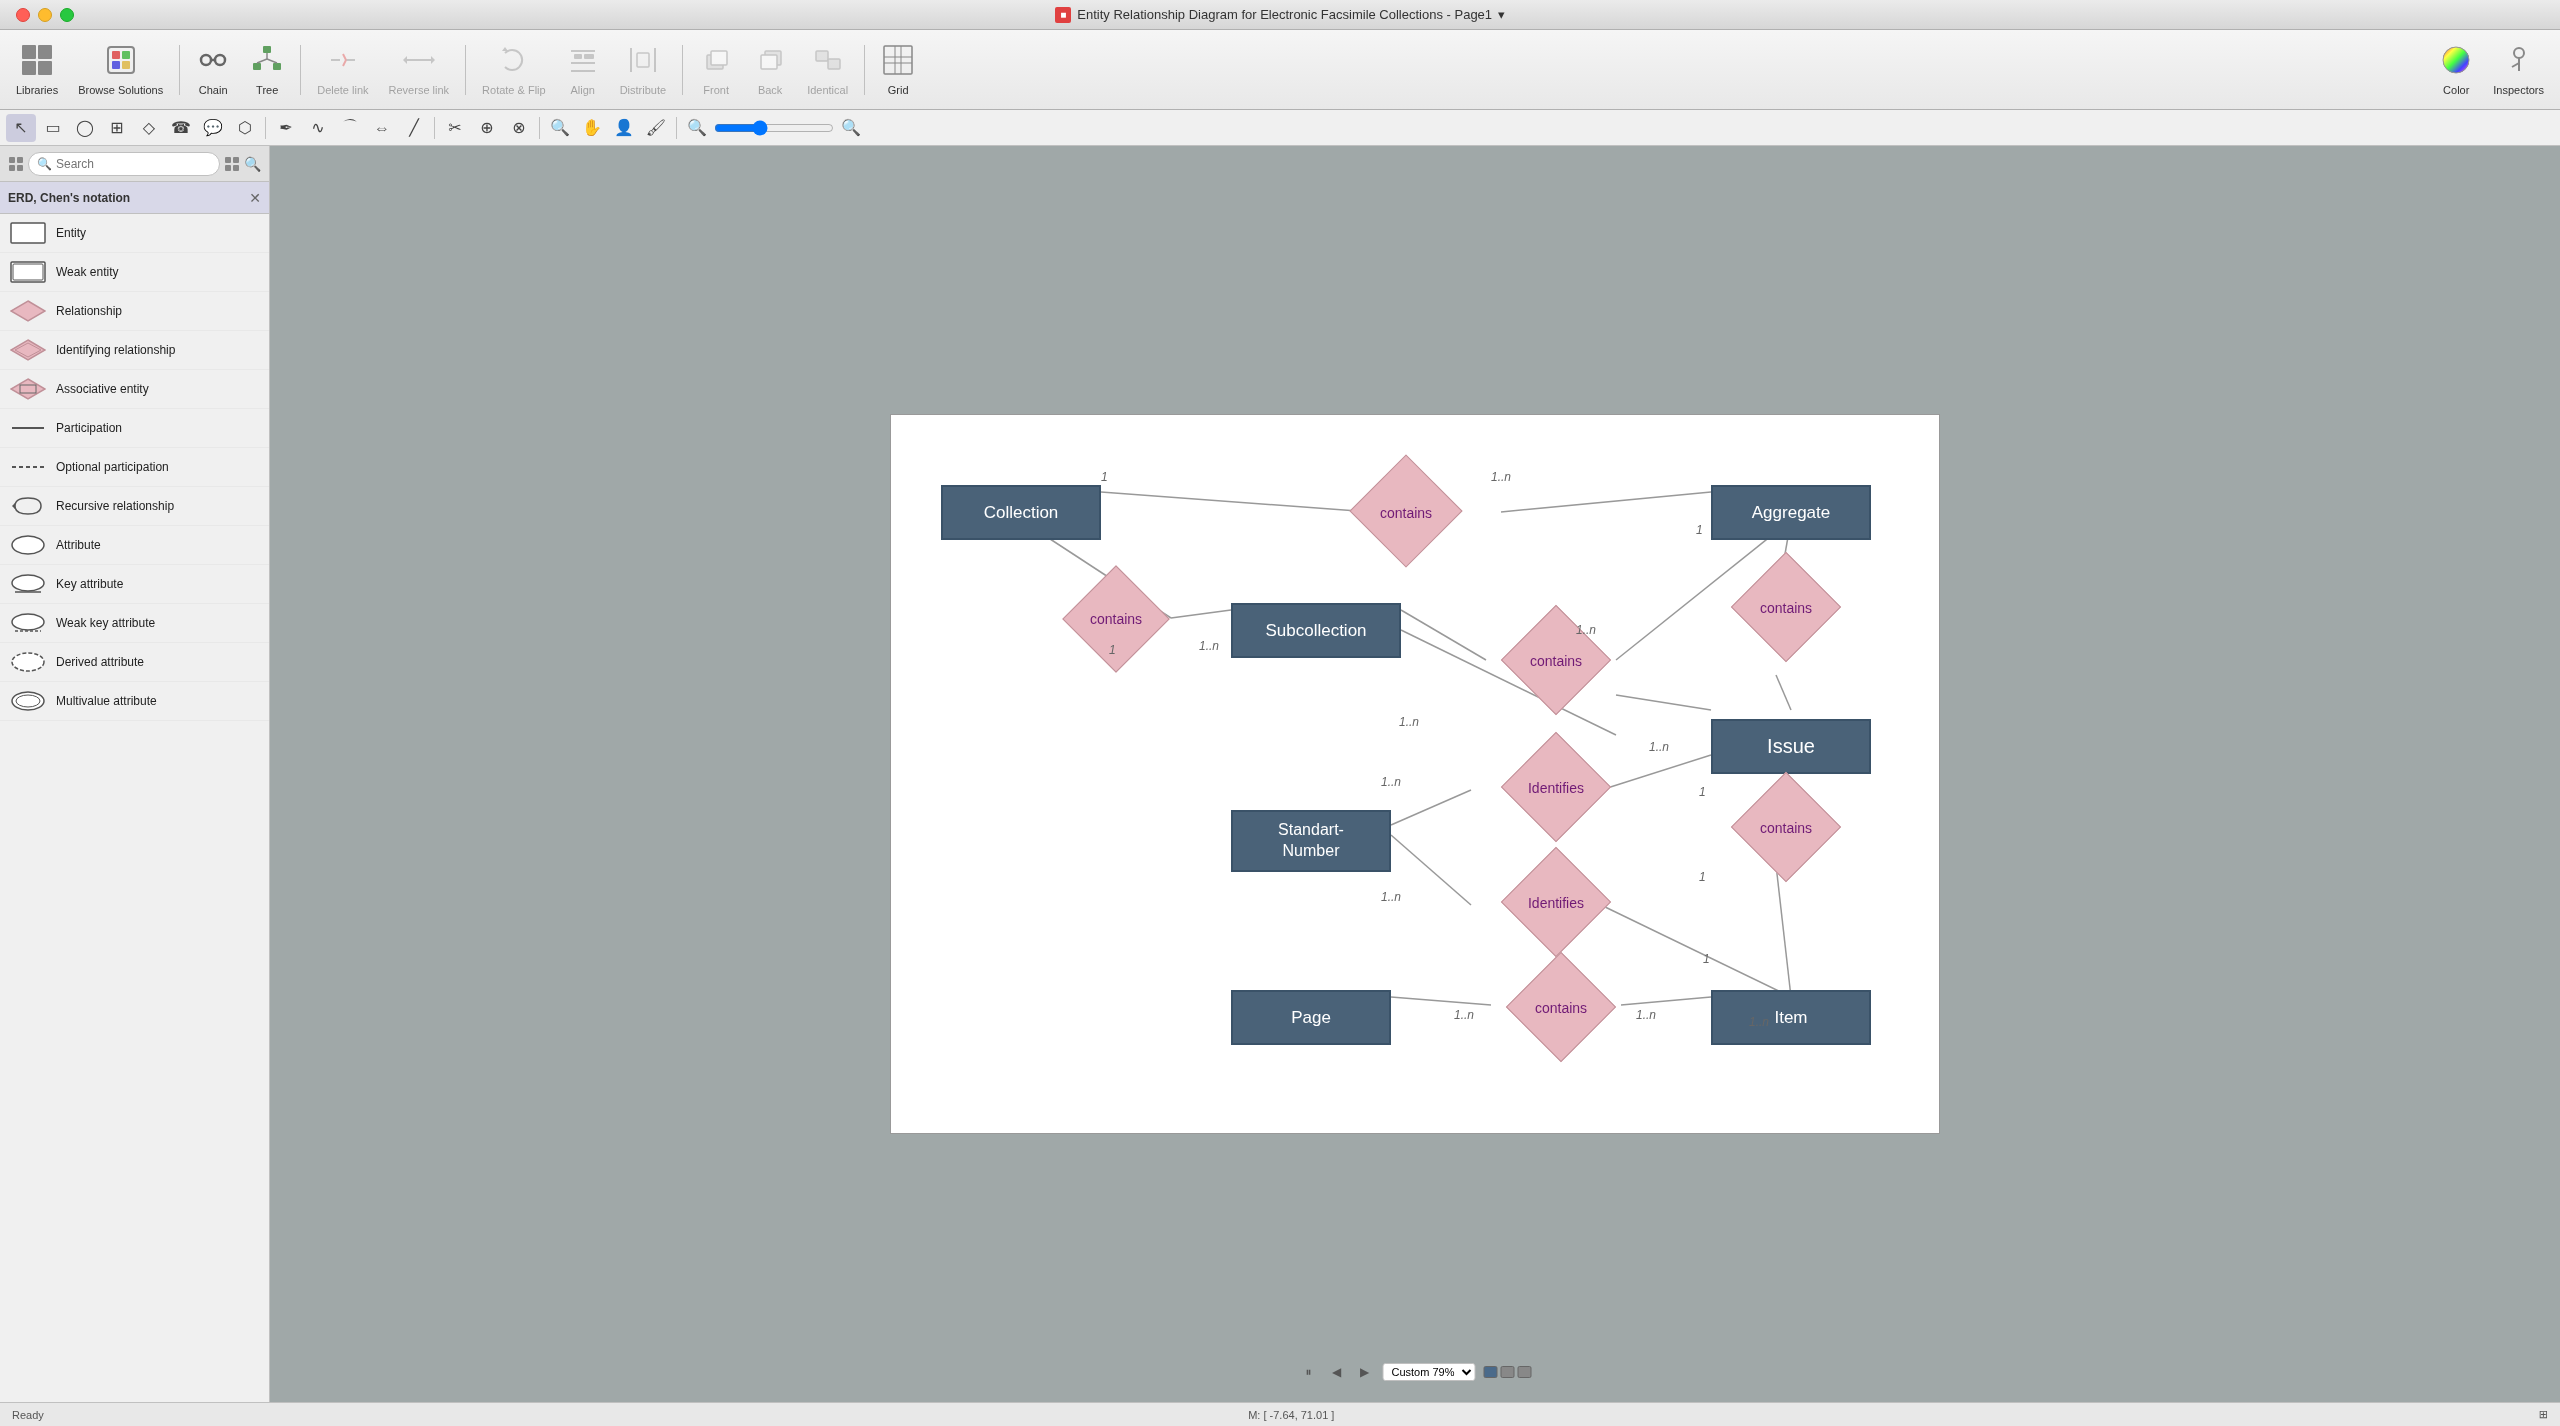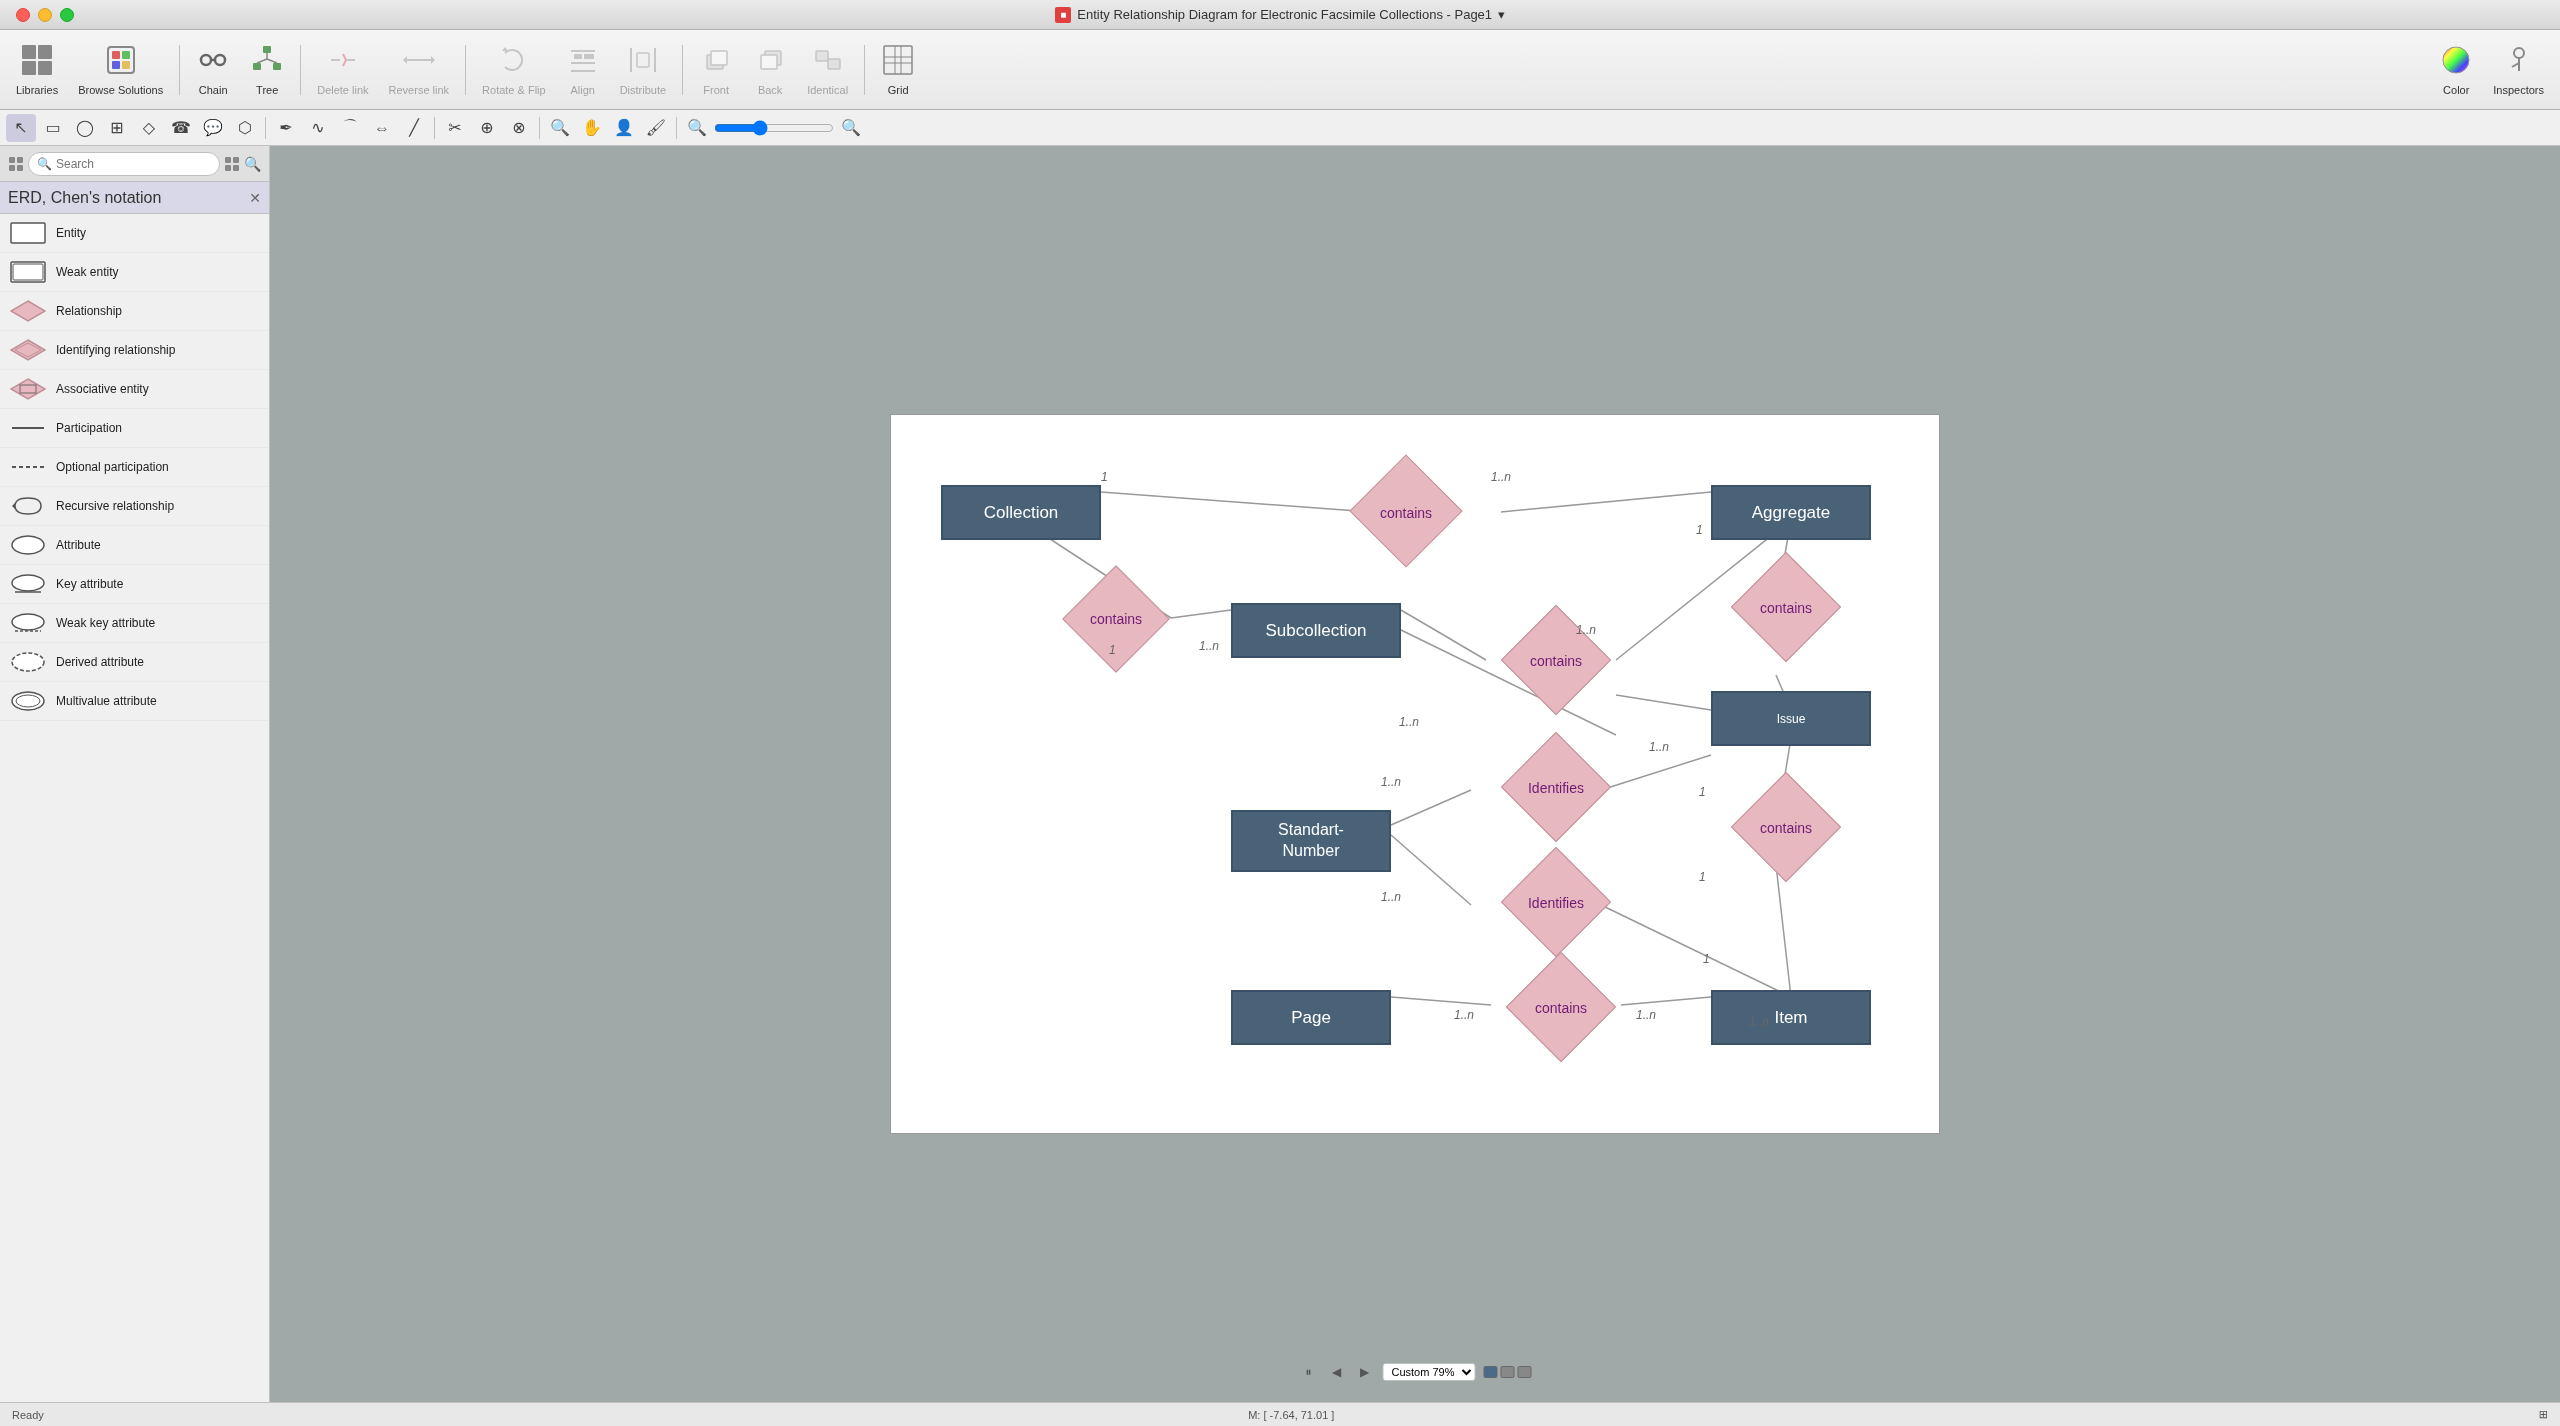--- a/index.html
+++ b/index.html
@@ -58,21 +58,21 @@
       flex: 1; height: 24px; background: white; border: 1px solid #c0c0c0; border-radius: 12px;
       display: flex; align-items: center; padding: 0 8px; gap: 4px;
     }
     #search-bar input { border: none; outline: none; font-size: 12px; flex: 1; background: transparent; }
     #search-bar .search-icon { font-size: 12px; color: #888; }
 
     #category-header {
       height: 32px; background: #d8d8e8; border-bottom: 1px solid #c0c0c0;
       display: flex; align-items: center; padding: 0 8px; justify-content: space-between;
     }
-    .category-title { font-size: 16px; font-weight: 400; color: #333; }
+    .category-title { font-size: 12px; font-weight: 700; color: #333; }
     .category-close { cursor: pointer; font-size: 14px; color: #666; }
 
     .shape-list { overflow-y: auto; flex: 1; }
     .shape-item {
       display: flex; align-items: center; padding: 6px 10px; gap: 10px;
       cursor: pointer; border-bottom: 1px solid #e8e8e8;
     }
     .shape-preview { width: 36px; height: 26px; display: flex; align-items: center; justify-content: center; flex-shrink: 0; }
     .shape-label { font-size: 12px; color: #222; }
 
@@ -555,21 +555,21 @@
       </div>
 
       <div class="entity-box" style="left:820px; top:50px; width:160px; height:55px; font-size:17px;">
         Aggregate
       </div>
 
       <div class="entity-box" style="left:340px; top:168px; width:170px; height:55px; font-size:17px;">
         Subcollection
       </div>
 
-      <div class="entity-box" style="left:820px; top:256px; width:160px; height:55px; font-size:12px;">
+      <div class="entity-box" style="left:820px; top:284px; width:160px; height:55px; font-size:20px;">
         Issue
       </div>
 
       <div class="entity-box" style="left:340px; top:375px; width:160px; height:62px; font-size:16px; text-align:center; line-height:1.3;">
         Standart-<br>Number
       </div>
 
       <div class="entity-box" style="left:340px; top:555px; width:160px; height:55px; font-size:17px;">
         Page
       </div>

